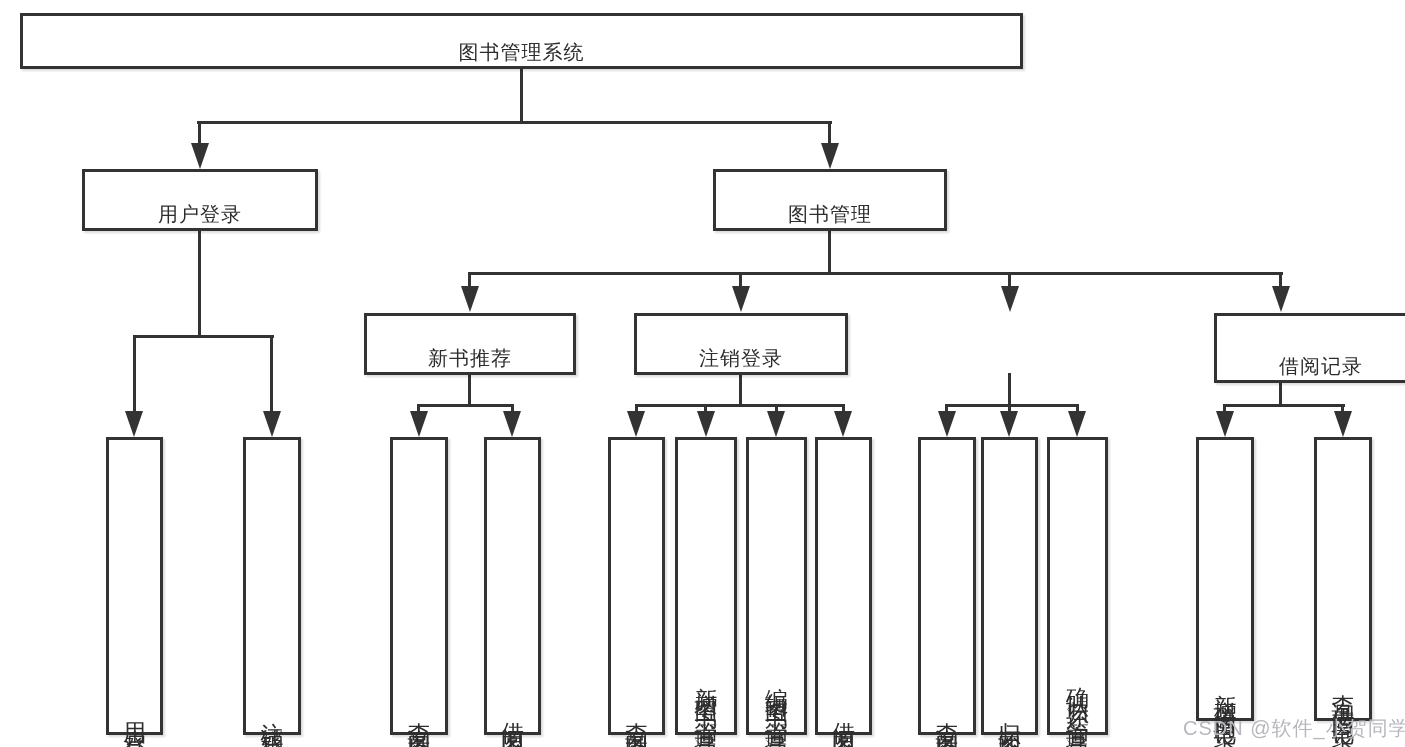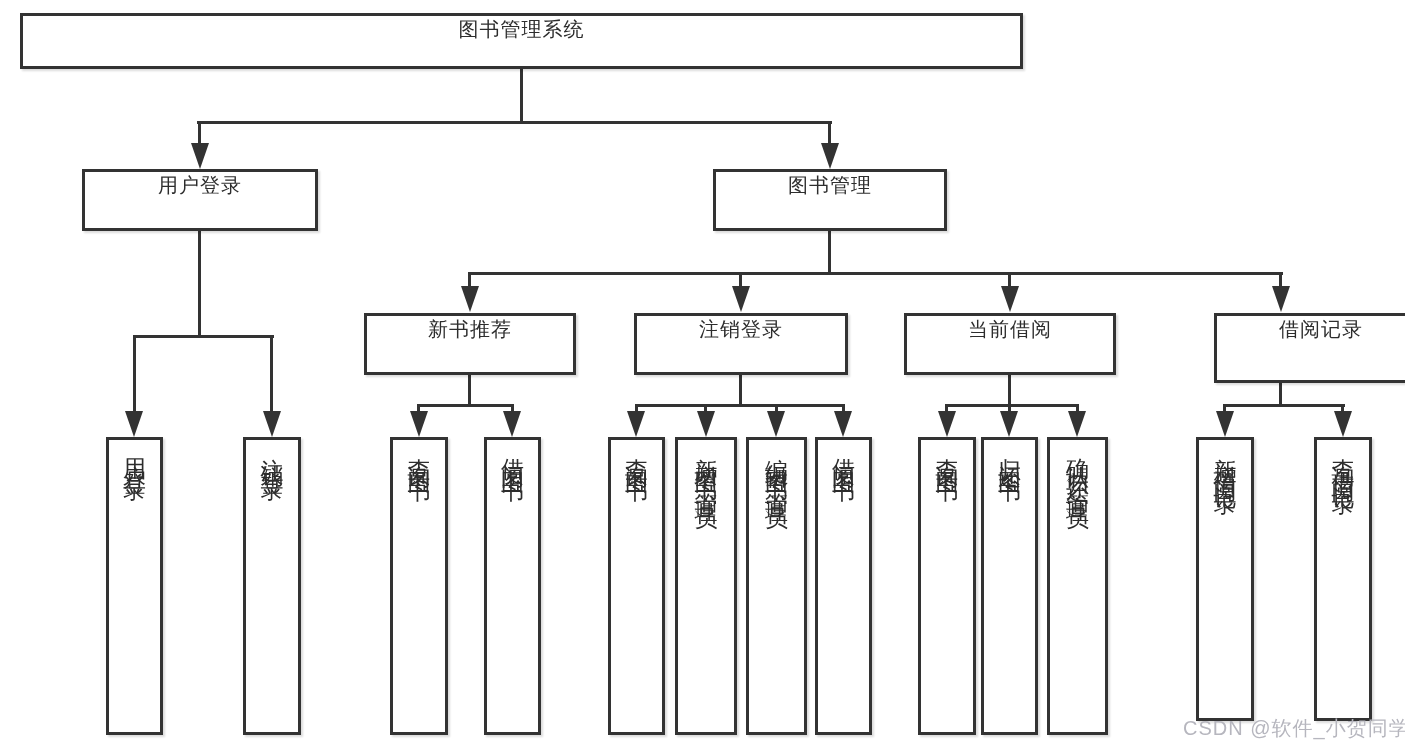--- a/index.html
+++ b/index.html
@@ -2,21 +2,21 @@
 <html><head>
 <meta charset="utf-8">
 <style>
   html,body{margin:0;padding:0;background:#ffffff;}
   .canvas{
     position:relative;width:1405px;height:747px;background:#ffffff;overflow:hidden;
     font-family:"Liberation Sans", sans-serif;
   }
   .box{
     position:absolute;background:#ffffff;border:3px solid #333333;box-sizing:border-box;
-    display:flex;align-items:flex-start;justify-content:center;
+    display:flex;align-items:flex-end;justify-content:center;
     box-shadow:2px 2px 2px rgba(0,0,0,0.14);
   }
   .hbox span{
     font-size:20px;color:#2d2d2d;letter-spacing:1px;white-space:nowrap;
   }
   .vtext{
     writing-mode:vertical-rl;text-orientation:mixed;
     font-size:23px;letter-spacing:7px;line-height:1;color:#2d2d2d;white-space:nowrap;
   }
   .line{position:absolute;background:#333333;}
@@ -104,23 +104,20 @@
   <div class="box hbox" style="left:713px;top:169px;width:234px;height:62px">
     <span>图书管理</span>
   </div>
 
   <div class="box hbox" style="left:364px;top:313px;width:212px;height:62px">
     <span>新书推荐</span>
   </div>
   <div class="box hbox" style="left:634px;top:313px;width:214px;height:62px">
     <span>注销登录</span>
   </div>
-  <div class="box hbox" style="left:904px;top:313px;width:212px;height:62px">
-    <span>当前借阅</span>
-  </div>
   <div class="box hbox" style="left:1214px;top:313px;width:214px;height:70px">
     <span>借阅记录</span>
   </div>
 
   <div class="box" style="left:106px;top:437px;width:57px;height:298px">
     <span class="vtext">用户登录</span>
   </div>
   <div class="box" style="left:243px;top:437px;width:58px;height:298px">
     <span class="vtext">注销登录</span>
   </div>

